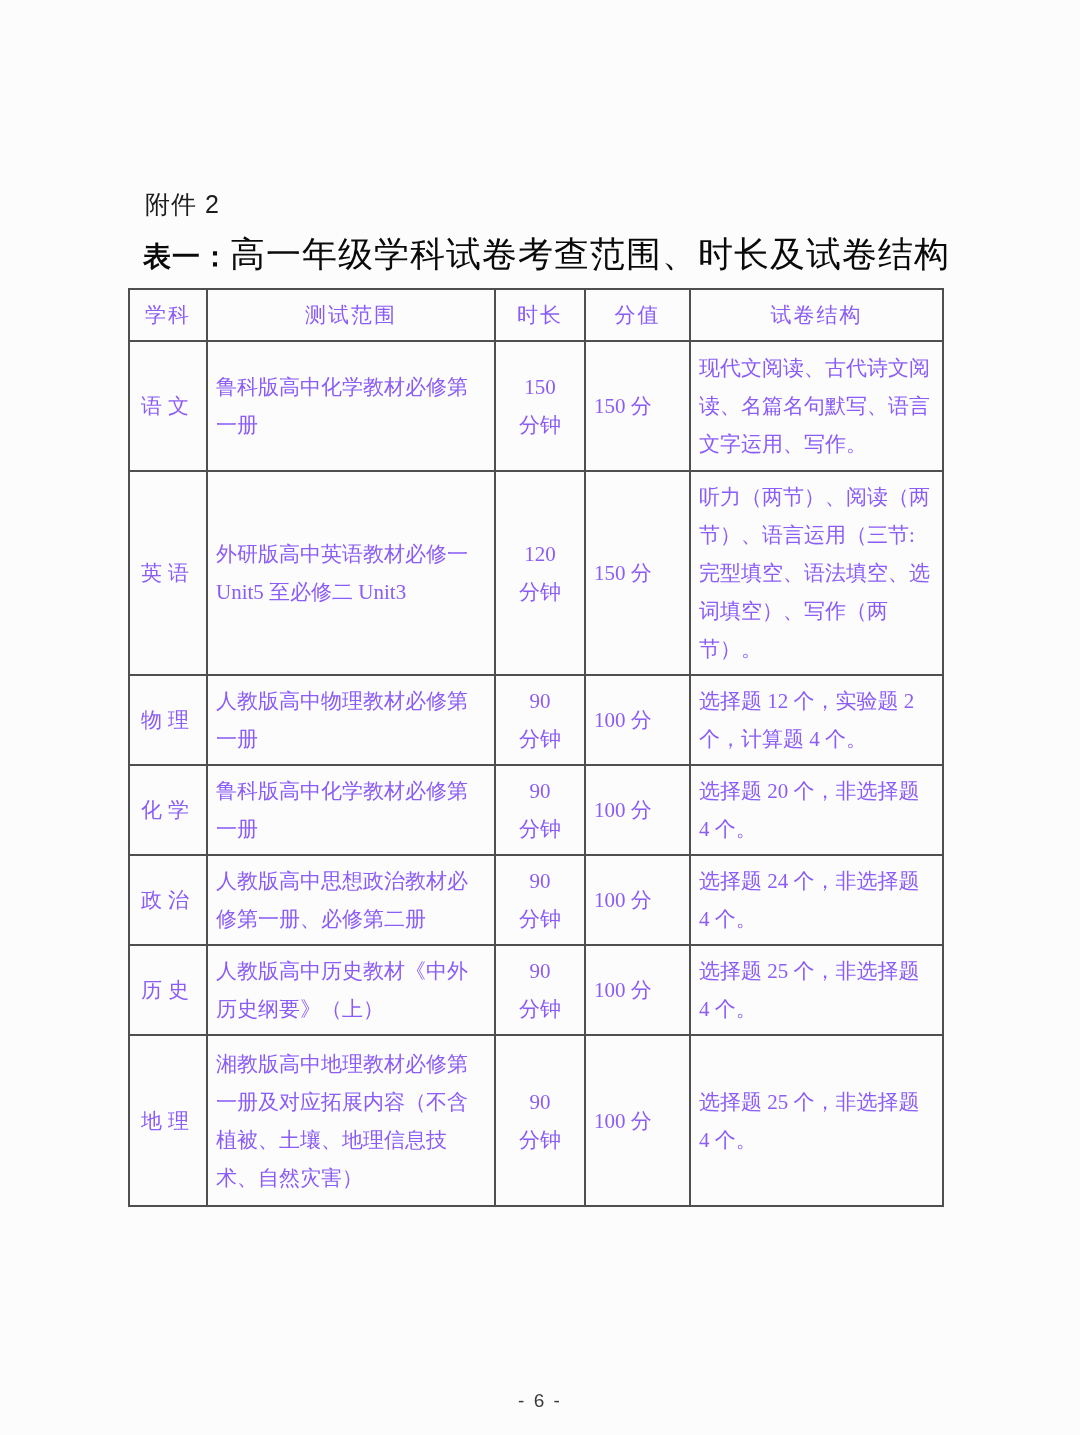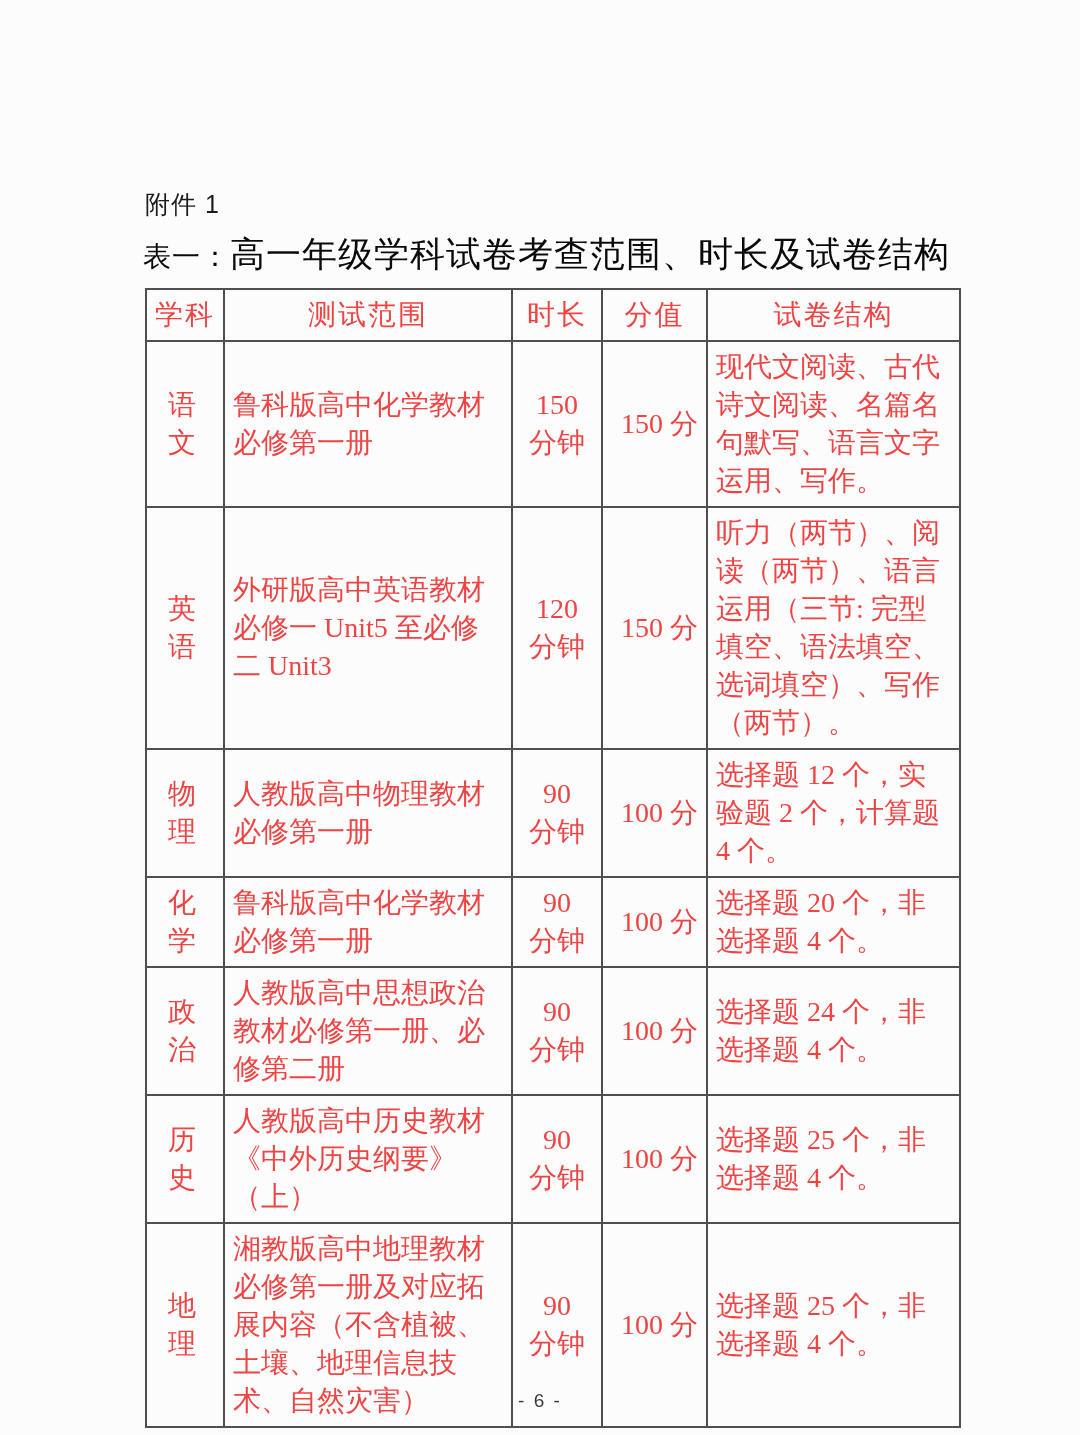--- a/index.html
+++ b/index.html
@@ -29,39 +29,39 @@
     position:absolute;
     left:143px;
     top:231px;
     width:830px;
     display:flex;
     align-items:baseline;
     white-space:nowrap;
     color:#0a0a0a;
   }
   .caption .prefix{
-    font-weight:normal;
+    font-weight:bold;
     font-size:28px;
     letter-spacing:1px;
     text-align:right;
   }
   .caption .main{
     font-weight:normal;
     font-size:35px;
     letter-spacing:1px;
   }
   table.spec{
     position:absolute;
-    left:145px;
+    left:128px;
     top:288px;
     width:814px;
     border-collapse:collapse;
     table-layout:fixed;
-    font-size:28px;
-    color:#ef4444;
+    font-size:21px;
+    color:#8b5cf6;
   }
   table.spec th, table.spec td{
     border:2px solid #4f4f4f;
     vertical-align:middle;
     padding:6px 8px;
     line-height:38px;
     font-weight:normal;
   }
   th.col-head{
     height:30px;
@@ -82,21 +82,21 @@
     padding-right:10px;
   }
   td.duration{
     text-align:center;
     padding-left:2px;
     padding-right:2px;
     border-radius:8px;
   }
   td.duration .dline{display:block;}
   td.score{
-    text-align:right;
+    text-align:left;
     padding-left:2px;
     padding-right:2px;
   }
   td.structure{
     text-align:left;
     padding-left:14px;
     padding-right:8px;
   }
   .page-number{
     position:absolute;
@@ -108,21 +108,21 @@
     font-size:19px;
     color:#3a3a3a;
     letter-spacing:2px;
   }
 </style>
 </head>
 <body>
 
 <div class="page">
 
-  <div class="attachment">附件 1</div>
+  <div class="attachment">附件 2</div>
 
   <div class="caption">
     <span class="prefix">表一：</span>
     <span class="main">高一年级学科试卷考查范围、时长及试卷结构</span>
   </div>
 
   <table class="spec">
     <colgroup>
       <col style="width:78px">
       <col style="width:288px">

